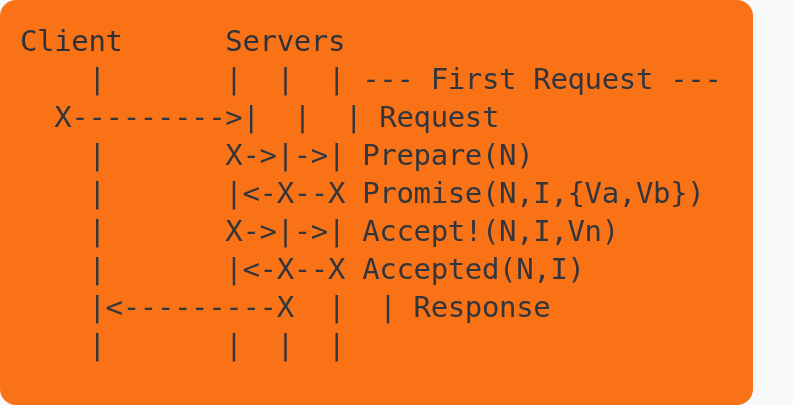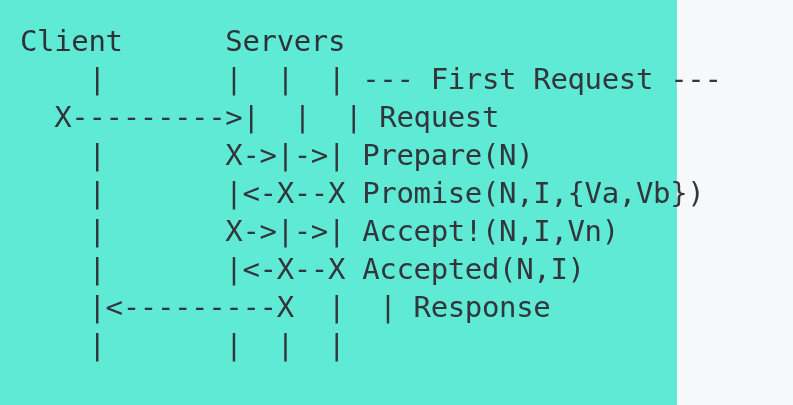--- a/index.html
+++ b/index.html
@@ -9,23 +9,24 @@
   }
   body {
     width: 793px;
     height: 405px;
     overflow: hidden;
     background: #f7f8fa;
     font-family: "DejaVu Sans Mono", "Liberation Mono", monospace;
   }
   #diagram-root {
     position: relative;
-    width: 677px;
+    width: 753px;
     height: 405px;
-    background: #5eead4;
+    background: #f97316;
+    border-radius: 16px;
   }
   .ascii-canvas {
     position: absolute;
     left: 20px;
     top: 22px;
     margin: 0;
     padding: 0;
     font-family: "DejaVu Sans Mono", "Liberation Mono", monospace;
     font-size: 29px;
     line-height: 38px;

